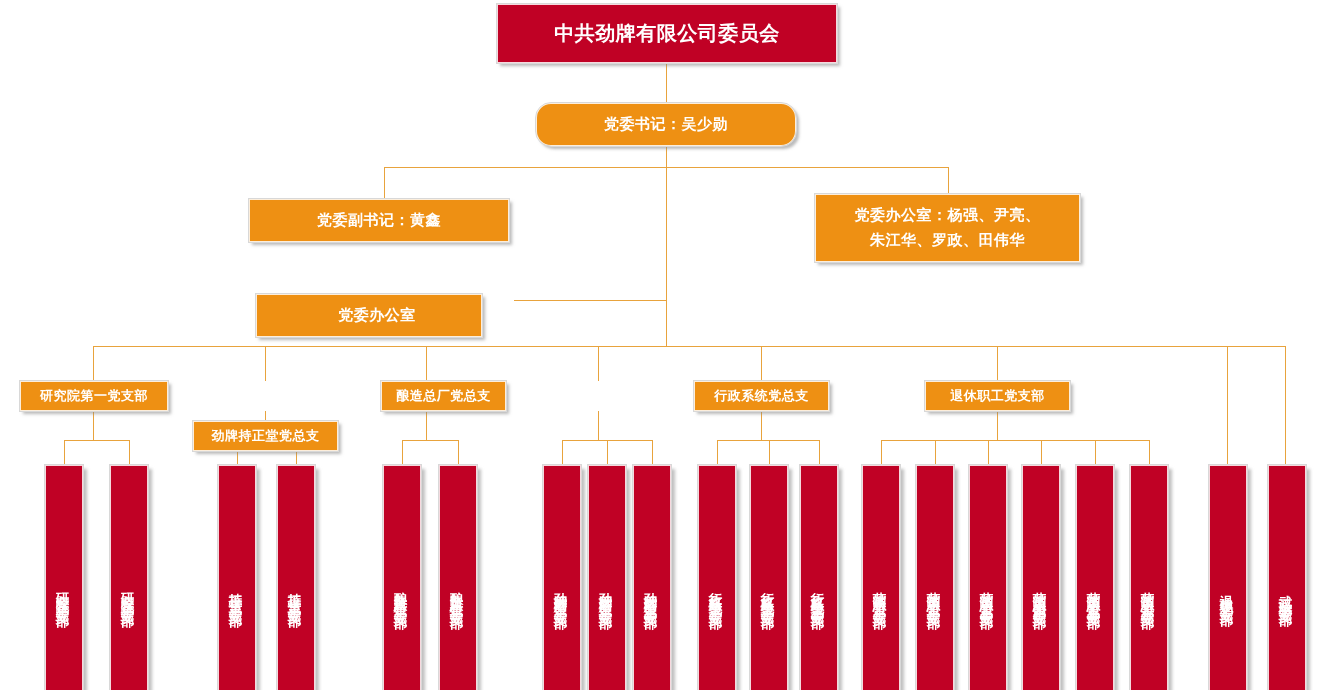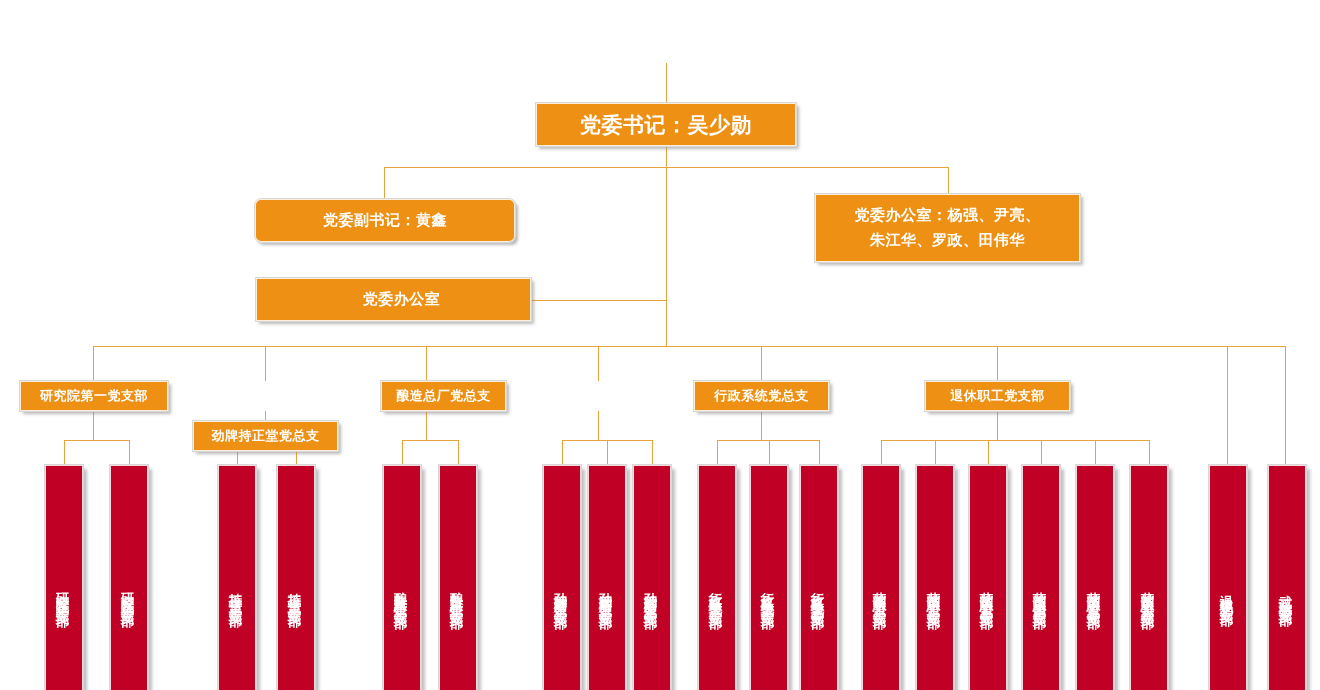--- a/index.html
+++ b/index.html
@@ -38,34 +38,34 @@
   .node.red{background:#C00125;}
   .node.orange{background:#EE9013;}
 
   
   .n-root{
     left:497px;top:4px;width:340px;height:59px;
     font-size:20px;
   }
   .n-sec{
     left:536px;top:103px;width:260px;height:43px;
-    font-size:21px;
+    font-size:15px;
+    border-radius:15px;
   }
   .n-deputy{
-    left:255px;top:199px;width:260px;height:43px;
+    left:249px;top:199px;width:260px;height:43px;
     font-size:15px;
-    border-radius:6px;
   }
   .n-members{
     left:815px;top:194px;width:265px;height:68px;
     font-size:15px;line-height:1.65;
     flex-direction:column;
   }
   .n-office{
-    left:256px;top:278px;width:275px;height:43px;
+    left:256px;top:294px;width:226px;height:43px;
     font-size:15px;
     padding-left:16px;
   }
 
   
   .n-branch{
     top:381px;height:30px;
     font-size:13px;
     white-space:nowrap;
   }
@@ -139,20 +139,21 @@
 
   <div class="line v" style="left:997px;top:411px;height:29px;"></div>
   <div class="line h" style="left:881px;top:440px;width:268px;"></div>
   <div class="line v" style="left:881px;top:440px;height:25px;"></div>
   <div class="line v" style="left:935px;top:440px;height:25px;"></div>
   <div class="line v" style="left:988px;top:440px;height:25px;"></div>
   <div class="line v" style="left:1041px;top:440px;height:25px;"></div>
   <div class="line v" style="left:1095px;top:440px;height:25px;"></div>
   <div class="line v" style="left:1149px;top:440px;height:25px;"></div>
 
+  <div class="node red n-root">中共劲牌有限公司委员会</div>
 
   <div class="node orange n-sec">党委书记：吴少勋</div>
 
   <div class="node orange n-deputy">党委副书记：黄鑫</div>
 
   <div class="node orange n-members">
     <span>党委办公室：杨强、尹亮、</span>
     <span>朱江华、罗政、田伟华</span>
   </div>
 

